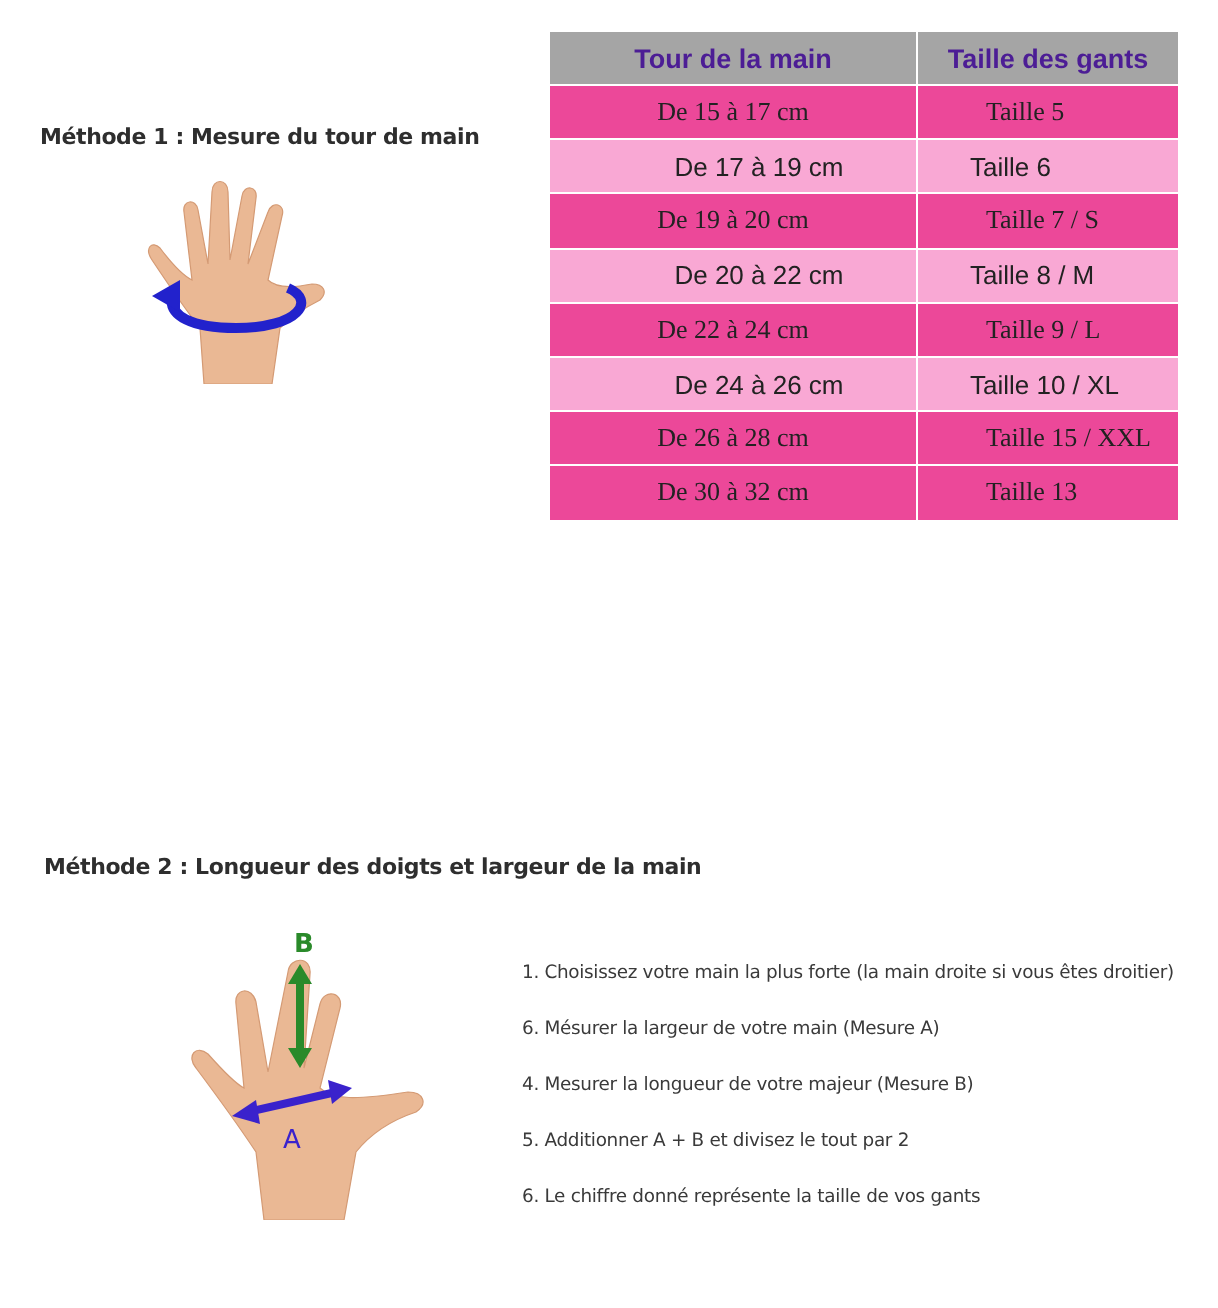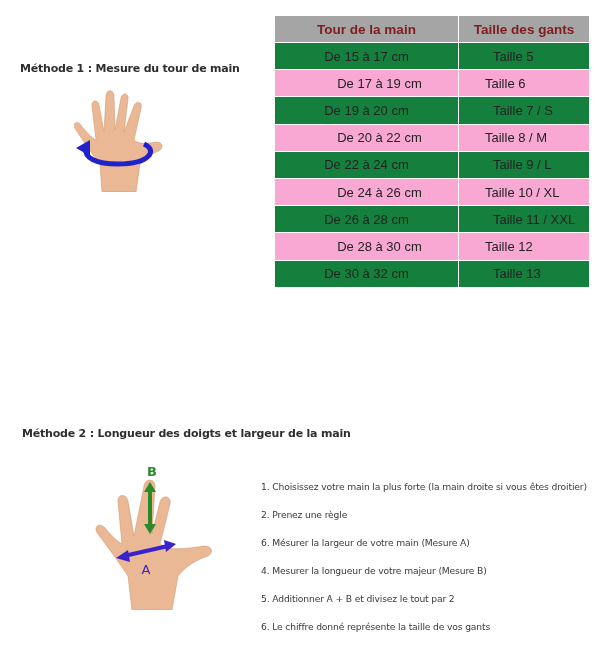--- a/index.html
+++ b/index.html
@@ -2,27 +2,27 @@
 <html><head>
 <meta charset="utf-8">
 <style>
   html, body { margin: 0; padding: 0; background: #ffffff; }
   body { width: 609px; height: 654px; position: relative; overflow: hidden; font-family: "Liberation Sans", sans-serif; color: #333; }
   .method-title { position: absolute; font-family: "DejaVu Sans", sans-serif; font-weight: bold; font-size: 11px; color: #2e2e2e; letter-spacing: -0.2px; white-space: nowrap; }
   #m1-title { left: 20px; top: 62px; }
   #m2-title { left: 22px; top: 427px; }
 
   .size-table { position: absolute; left: 275px; top: 16px; width: 315px; border-collapse: collapse; font-family: "Liberation Sans", sans-serif; font-size: 13px; color: #222; }
-  .size-table th { background: #a5a5a5; color: #7f1d1d; font-weight: bold; height: 26px; padding: 0; font-size: 13.5px; margin-left: 16px; }
+  .size-table th { background: #a5a5a5; color: #4c1d95; font-weight: bold; height: 26px; padding: 0; font-size: 13.5px; margin-left: 16px; }
   .size-table td { height: 26.2px; padding: 0; }
   .size-table th, .size-table td { border-right: 1px solid #ffffff; border-bottom: 1px solid #ffffff; }
   .size-table th:first-child, .size-table td:first-child { width: 157px; text-align: center; }
   .size-table th:last-child { text-align: center; }
   .size-table td:last-child { text-align: left; padding-left: 34px; }
-  .size-table tr.odd td { background: #15803d; }
+  .size-table tr.odd td { background: #ec4899; font-family: Liberation Serif, serif; }
   .size-table tr.even td { background: #f9a8d4; padding-left: 26px; }
 
   .hand { position: absolute; }
   #hand1 { left: 66px; top: 84px; width: 110px; height: 108px; }
   #hand2 { left: 86px; top: 460px; width: 140px; height: 150px; }
 
   .steps { position: absolute; left: 261px; top: 481px; list-style: none; margin: 0; padding: 0; font-family: "DejaVu Sans", sans-serif; font-size: 9.2px; color: #3a3a3a; letter-spacing: -0.15px; }
   .steps li { height: 28px; white-space: nowrap; }
 </style>
 </head>
@@ -65,25 +65,21 @@
     <tr class="odd">
         <td>De 22 à 24 cm</td>
         <td>Taille 9 / L</td>
       </tr>
     <tr class="even">
         <td>De 24 à 26 cm</td>
         <td>Taille 10 / XL</td>
       </tr>
     <tr class="odd">
         <td>De 26 à 28 cm</td>
-        <td>Taille 11 / XXL</td>
-      </tr>
-    <tr class="even">
-        <td>De 28 à 30 cm</td>
-        <td>Taille 12</td>
+        <td>Taille 15 / XXL</td>
       </tr>
     <tr class="odd">
         <td>De 30 à 32 cm</td>
         <td>Taille 13</td>
       </tr>
   </tbody>
 </table>
 
 <div id="m2-title" class="method-title">Méthode 2 : Longueur des doigts et largeur de la main</div>
 
@@ -96,18 +92,17 @@
   <polygon points="58,32 70,32 64,22" fill="#2a8a2a"></polygon>
   <polygon points="58,64 70,64 64,74" fill="#2a8a2a"></polygon>
   <line x1="38" y1="96" x2="82" y2="86" stroke="#3a22cc" stroke-width="4"></line>
   <polygon points="30,98 42,90 44,102" fill="#3a22cc"></polygon>
   <polygon points="90,84 78,80 80,92" fill="#3a22cc"></polygon>
   <text x="60" y="114" text-anchor="middle" font-family="DejaVu Sans, sans-serif" font-size="13" fill="#3a22cc">A</text>
 </svg>
 
 <ul class="steps">
   <li>1. Choisissez votre main la plus forte (la main droite si vous êtes droitier)</li>
-  <li>2. Prenez une règle</li>
   <li>6. Mésurer la largeur de votre main (Mesure A)</li>
   <li>4. Mesurer la longueur de votre majeur (Mesure B)</li>
   <li>5. Additionner A + B et divisez le tout par 2</li>
   <li>6. Le chiffre donné représente la taille de vos gants</li>
 </ul>
 
 </body></html>

